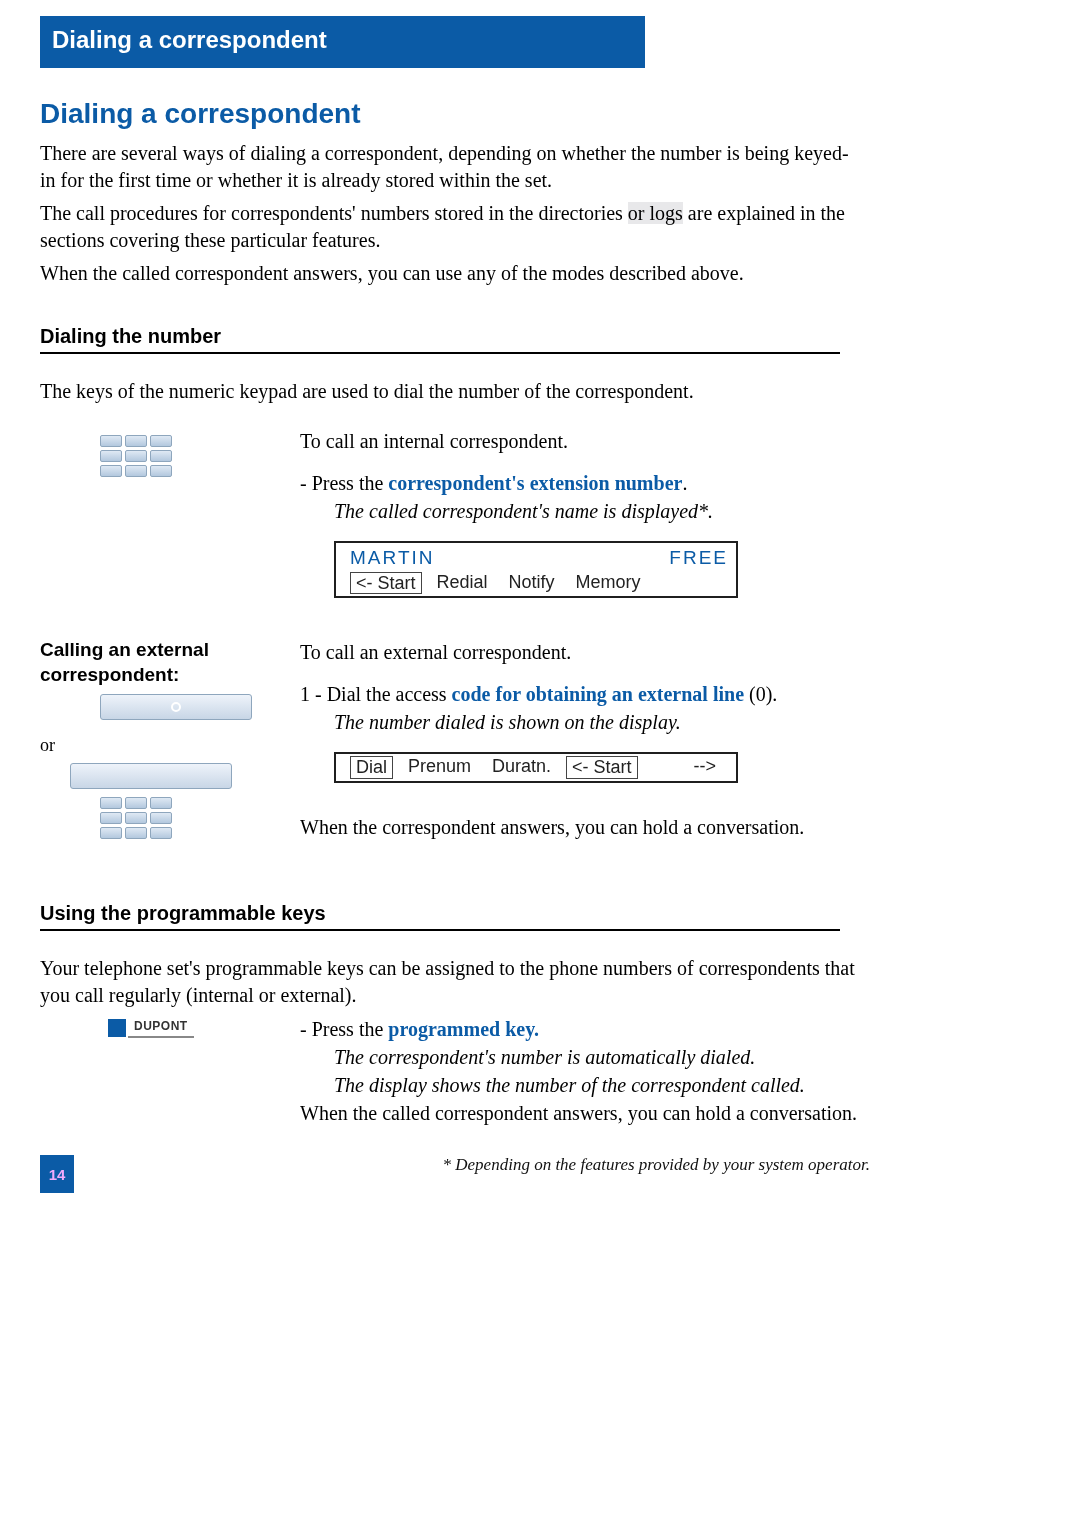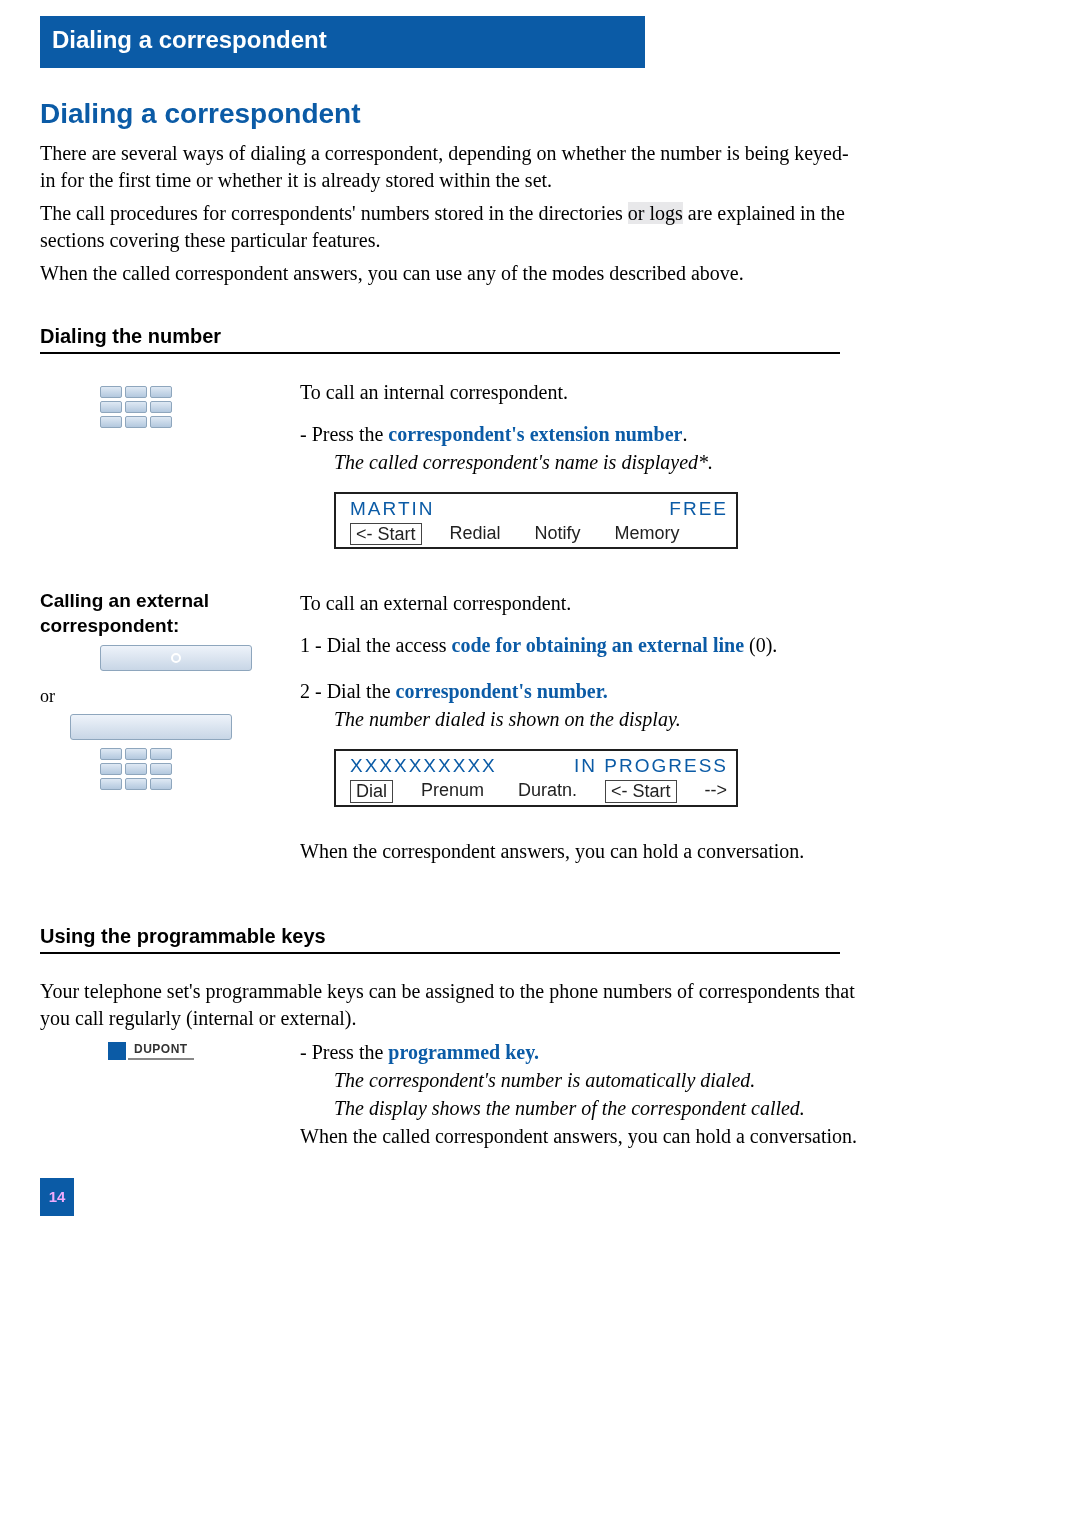--- a/index.html
+++ b/index.html
@@ -95,21 +95,21 @@
     display: flex;
     justify-content: space-between;
     font-family: Arial, Helvetica, sans-serif;
     color: #0b5ba6;
     font-size: 19px;
     letter-spacing: 2px;
     padding: 0 8px 0 14px;
   }
   .lcd-line2 {
     display: flex;
-    gap: 16px;
+    gap: 3px;
     font-family: Arial, Helvetica, sans-serif;
     font-size: 18px;
     color: #222;
     padding: 0 8px 2px 14px;
   }
   .lcd .softkey {
     border: 1px solid #444;
     padding: 0 5px;
     margin-right: 6px;
     line-height: 1.15;
@@ -190,20 +190,21 @@
 
   <h1 class="blue">Dialing a correspondent</h1>
 
   <p class="intro">There are several ways of dialing a correspondent, depending on whether the number is being keyed-in for the first time or whether it is already stored within the set.</p>
   <p class="intro">
     <span>The call procedures for correspondents' numbers stored in the directories </span><span class="hl">or logs</span><span> are explained in the sections covering these particular features.</span>
   </p>
   <p class="intro">When the called correspondent answers, you can use any of the modes described above.</p>
 
   <h2 class="section">Dialing the number</h2>
+  <p class="intro">The keys of the numeric keypad are used to dial the number of the correspondent.</p>
 
   <div class="row">
     <div class="leftcol">
       <div class="keypad">
         <div class="krow">
             <div class="kcell"></div>
             <div class="kcell"></div>
             <div class="kcell"></div>
           </div>
         <div class="krow">
@@ -266,30 +267,23 @@
             <div class="kcell"></div>
             <div class="kcell"></div>
           </div>
       </div>
     </div>
     <div class="rightcol">
       <div>To call an external correspondent.</div>
       <div style="margin-top:14px">
         <span>1 - Dial the access </span><span class="link">code for obtaining an external line</span><span> (0).</span>
       </div>
-      <div style="margin-top:18px">
-        <span>2 - Dial the </span><span class="link">correspondent's number.</span>
-      </div>
       <div class="ital">The number dialed is shown on the display.</div>
 
       <div class="lcd">
-        <div class="lcd-line1">
-          <span>XXXXXXXXXX</span>
-          <span>IN PROGRESS</span>
-        </div>
         <div class="lcd-line2">
           <span class="softkey">Dial</span>
           <span class="softkey plain">Prenum</span>
           <span class="softkey plain">Duratn.</span>
           <span class="softkey">&lt;- Start</span>
           <span class="softkey plain" style="margin-left:auto">--&gt;</span>
         </div>
       </div>
 
       <div style="margin-top:30px">When the correspondent answers, you can hold a conversation.</div>
@@ -311,15 +305,16 @@
         <span>- Press the </span><span class="link">programmed key.</span>
       </div>
       <div class="ital">The correspondent's number is automatically dialed.</div>
       <div class="ital">The display shows the number of the correspondent called.</div>
       <div>When the called correspondent answers, you can hold a conversation.</div>
     </div>
   </div>
 
   <div class="pagefoot">
     <div class="pgnum">14</div>
+    <div class="footnote">* Depending on the features provided by your system operator.</div>
   </div>
 
 </div>
 
 </body></html>

